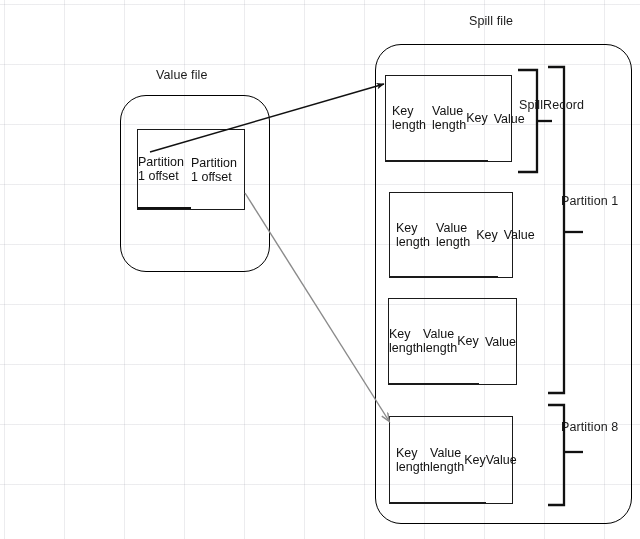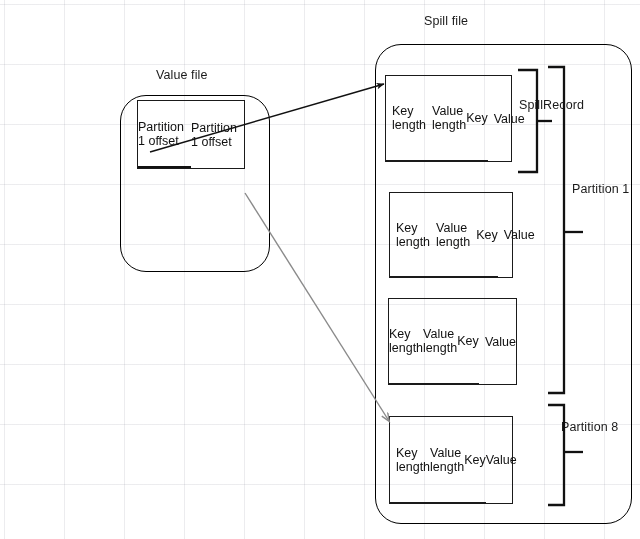--- a/index.html
+++ b/index.html
@@ -77,25 +77,25 @@
     overflow: visible;
     pointer-events: none;
   }
 </style>
 </head>
 <body>
 
 <div id="canvas">
 
   <div class="lbl" style="left:156px; top:68px;">Value file</div>
-  <div class="lbl" style="left:424px; top:14px;">Spill file</div>
+  <div class="lbl" style="left:424px; top:14px;padding-left:45px;">Spill file</div>
 
   <div class="roundbox" style="left:120px; top:95px; width:150px; height:177px;"></div>
 
-  <div class="tbl idxtbl" style="left:137px; top:100px; width:108px; height:69px;">
+  <div class="tbl idxtbl" style="left:137px; top:129px; width:108px; height:81px;">
     <div class="row">Partition 1 offset</div>
     <div class="row">Partition 1 offset</div>
   </div>
 
   <div class="roundbox" style="left:375px; top:44px; width:257px; height:480px;"></div>
 
   <div class="tbl" style="left:385px; top:75px; width:127px; height:87px;">
     <div class="row">Key length</div>
     <div class="row">Value length</div>
     <div class="row ctr">Key</div>
@@ -117,21 +117,21 @@
   </div>
 
   <div class="tbl" style="left:389px; top:416px; width:124px; height:88px;">
     <div class="row">Key length</div>
     <div class="row ctr">Value length</div>
     <div class="row ctr">Key</div>
     <div class="row ctr">Value</div>
   </div>
 
   <div class="lbl" style="left:519px; top:98px;">SpillRecord</div>
-  <div class="lbl" style="left:561px; top:182px;margin-left:11px;">Partition 1</div>
+  <div class="lbl" style="left:561px; top:194px;">Partition 1</div>
   <div class="lbl" style="left:561px; top:420px;">Partition 8</div>
 
   <svg class="overlay" viewBox="0 0 640 539">
     <defs>
       <marker id="ah-dark" markerWidth="9" markerHeight="9" refX="7.5" refY="3.2" orient="auto" markerUnits="userSpaceOnUse">
         <path d="M0,0 L8,3.2 L0,6.4 L2,3.2 z" fill="#111"></path>
       </marker>
       <marker id="ah-gray" markerWidth="11" markerHeight="11" refX="8.5" refY="4" orient="auto" markerUnits="userSpaceOnUse">
         <path d="M0.5,0.5 L9,4 L0.5,7.5" fill="none" stroke="#8a8a8a" stroke-width="1.4"></path>
       </marker>

